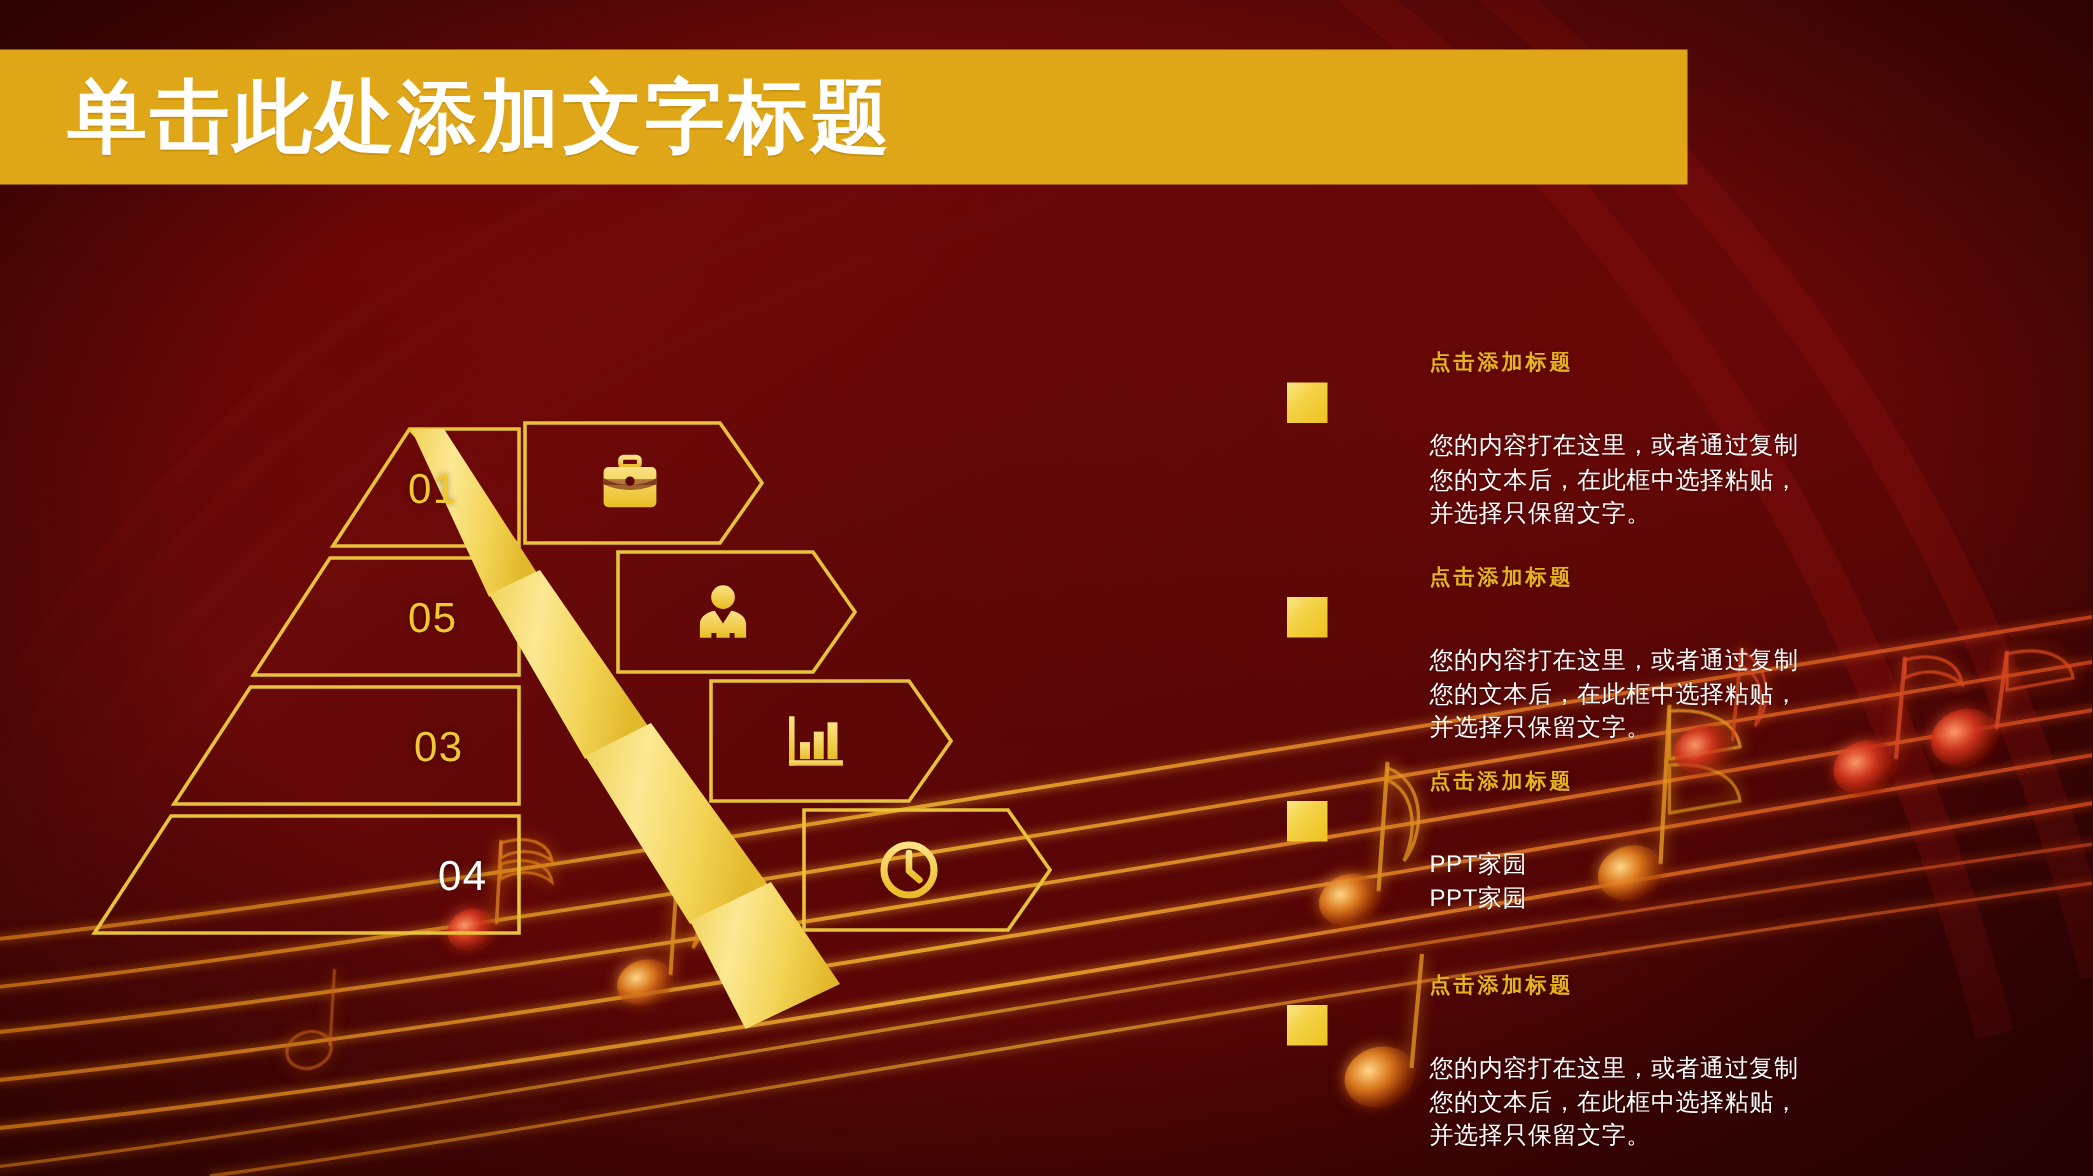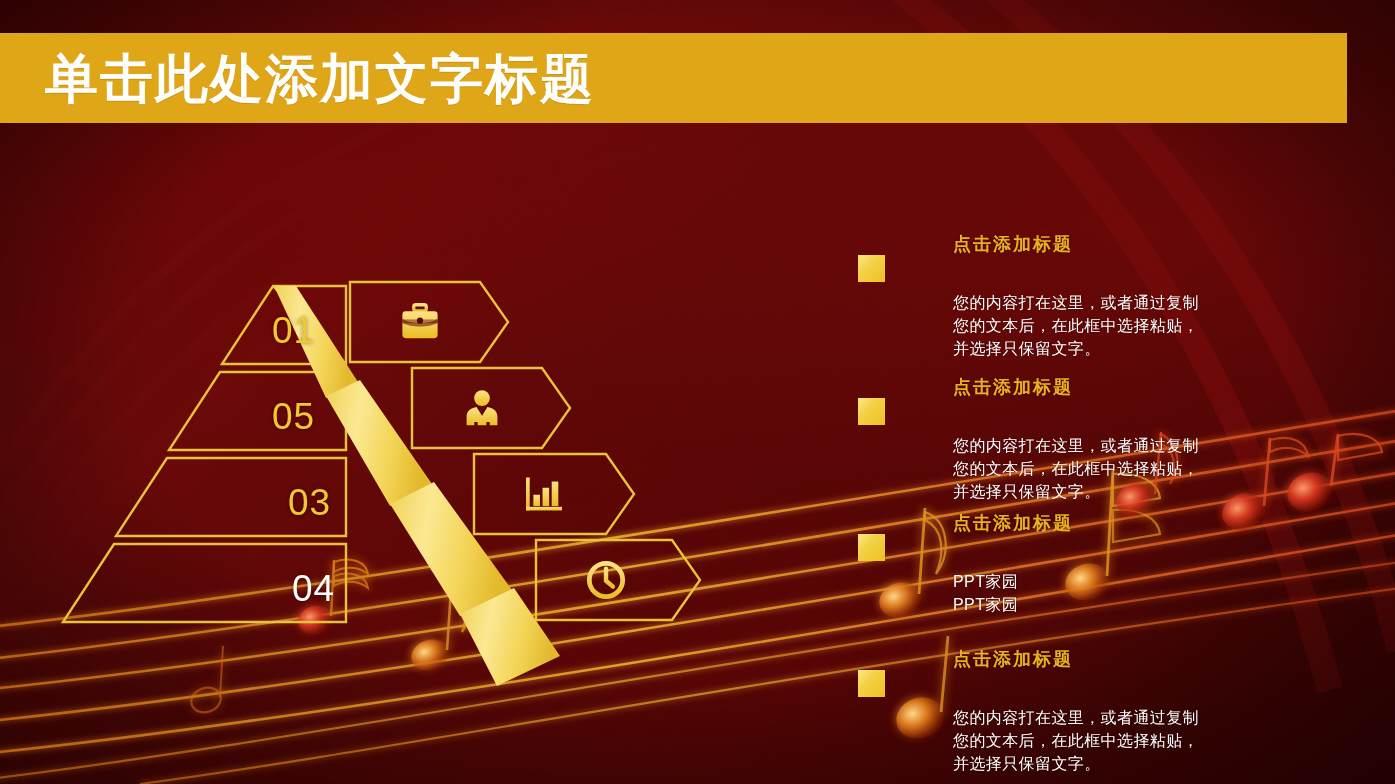--- a/index.html
+++ b/index.html
@@ -16,21 +16,21 @@
       radial-gradient(ellipse 90% 80% at 50% 95%, rgba(92,4,4,.6) 0%, rgba(60,2,2,0) 70%),
       linear-gradient(135deg,#4c0505 0%,#6b0909 28%,#5a0707 55%,#3d0303 100%);
   }
 
   
   .swirls{position:absolute;inset:0;pointer-events:none;}
   .swirls svg{position:absolute;top:0;left:0;width:1395px;height:784px;}
 
   
   #titlebar{
-    position:absolute;left:0;top:33px;width:1347px;height:90px;
+    position:absolute;left:0;top:33px;width:1125px;height:90px;
     background:linear-gradient(180deg,#e8b61d 0%,#ddа000 0%,#dfa718 50%,#d79d10 100%);
     background-color:#dfa718;
     display:flex;align-items:center;
   }
   #titlebar .ttl{
     margin-left:45px;
     color:#ffffff;
     font-size:53px;
     font-weight:bold;
     letter-spacing:2px;
@@ -38,41 +38,41 @@
     white-space:nowrap;
     text-shadow:0 1px 0 rgba(140,90,0,.25);
   }
 
   
   #diagram{position:absolute;left:60px;top:268px;width:700px;height:430px;}
   #diagram svg{position:absolute;left:0;top:0;}
 
   .lvlnum{
     position:absolute;
-    font-size:37px;
+    font-size:28px;
     font-weight:500;
     letter-spacing:1px;
     color:#f2c830;
     text-shadow:0 0 4px rgba(0,0,0,.4);
   }
   .lvlnum.white{color:#ffffff;}
 
   .iconbox{position:absolute;width:44px;height:44px;}
   .iconbox svg{width:44px;height:44px;display:block;}
 
   
   .block{position:absolute;left:858px;width:500px;}
   .bullet{
     position:absolute;left:0;width:27px;height:27px;
     background:linear-gradient(135deg,#fbe788 0%,#f4d348 38%,#edc01f 100%);
   }
   .btxt{position:absolute;left:95px;top:-1px;width:400px;}
   .bhead{
     color:#e9b21d;
-    font-size:18px;
+    font-size:14px;
     font-weight:bold;
     letter-spacing:2px;
     line-height:1.35;
     margin-bottom:1px;
     text-shadow:0 0 3px rgba(0,0,0,.35);
   }
   .bbody{
     color:#ffffff;
     font-size:16px;
     line-height:1.42;
@@ -239,21 +239,21 @@
       <g>
         <path d="M 214 18 L 236 18 L 298 114 L 266 130 Z" fill="url(#ribbon)"></path>
         <path d="M 266 128 L 300 112 L 372 216 L 330 238 Z" fill="url(#ribbon)"></path>
         <path d="M 330 236 L 374 214 L 452 322 L 400 348 Z" fill="url(#ribbon)"></path>
         <path d="M 400 346 L 454 320 L 500 388 L 437 418 Z" fill="url(#ribbon)"></path>
       </g>
     </svg>
 
     <div class="lvlnum" style="left:212px;top:42px;">01</div>
     <div class="lvlnum" style="left:212px;top:128px;">05</div>
-    <div class="lvlnum" style="left:228px;top:214px;">03</div>
+    <div class="lvlnum" style="left:216px;top:214px;">03</div>
     <div class="lvlnum white" style="left:212px;top:300px;margin-left:20px;">04</div>
 
     <div class="iconbox" style="left:338px;top:32px;">
       <svg viewBox="0 0 24 24" xmlns="http://www.w3.org/2000/svg">
         <defs>
             <linearGradient id="gi1" x1="0" y1="0" x2="0" y2="1">
           <stop offset="0%" stop-color="#fbe285"></stop>
               <stop offset="100%" stop-color="#e9bd24"></stop>
         </linearGradient>
           </defs>

